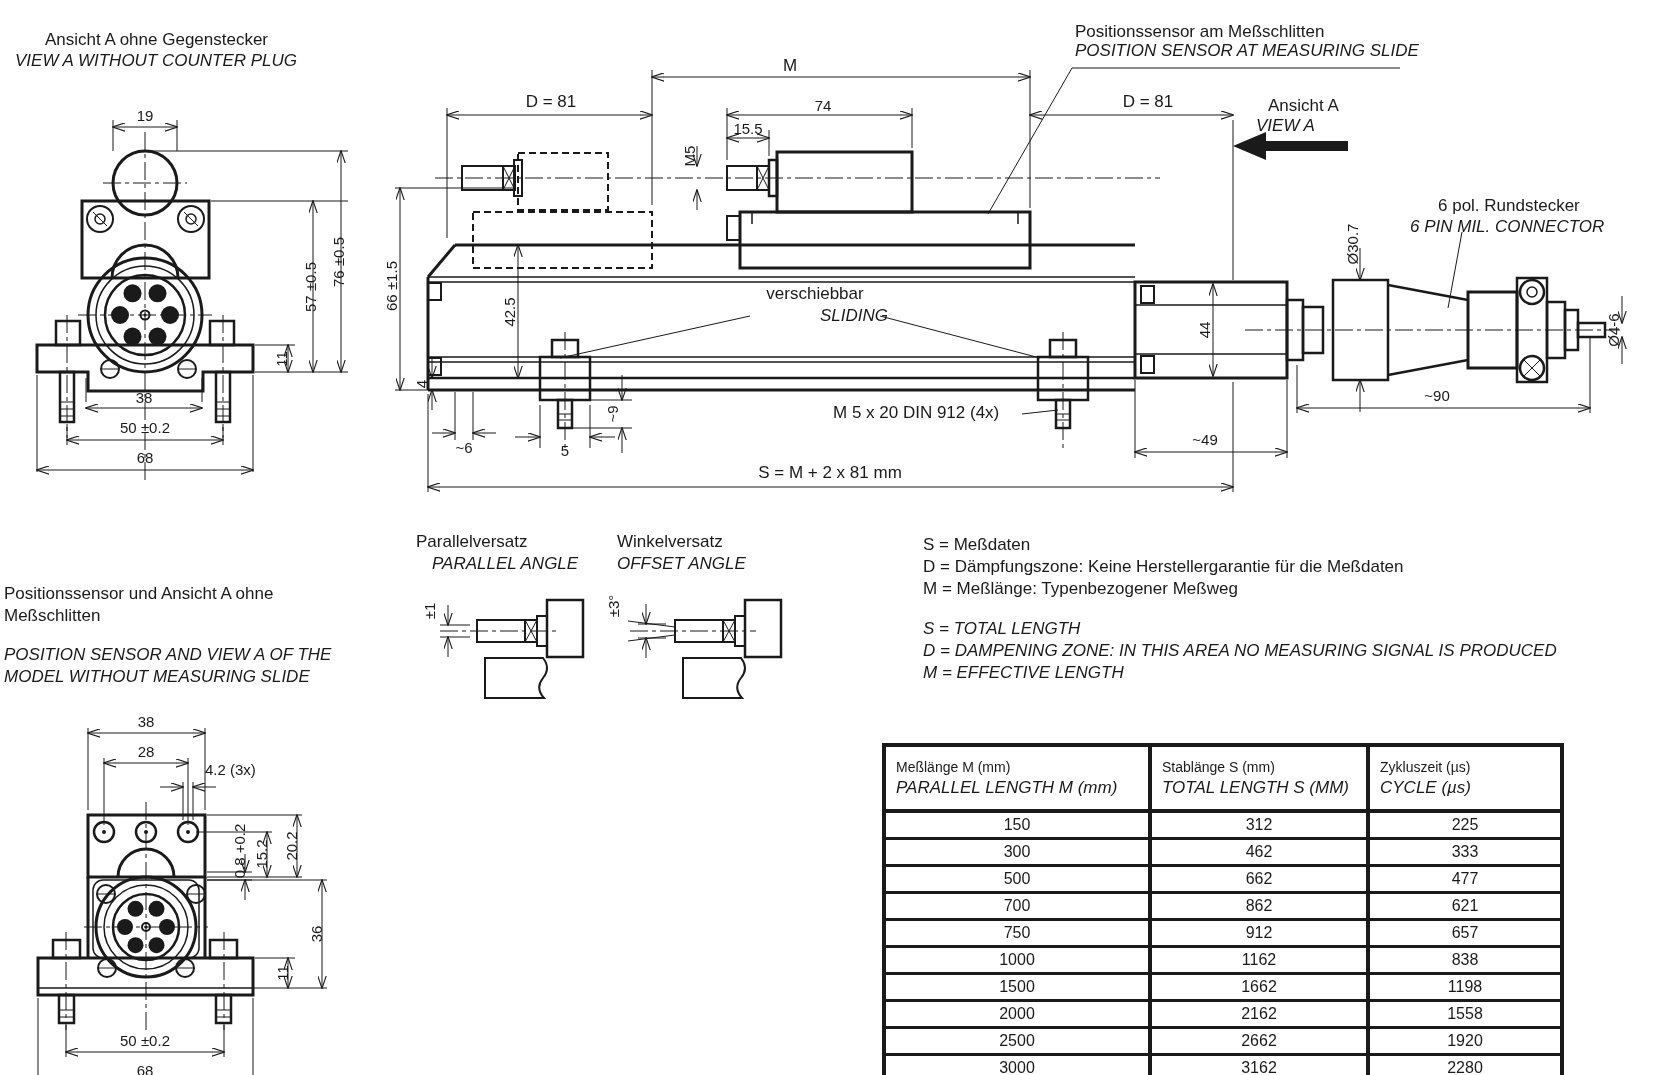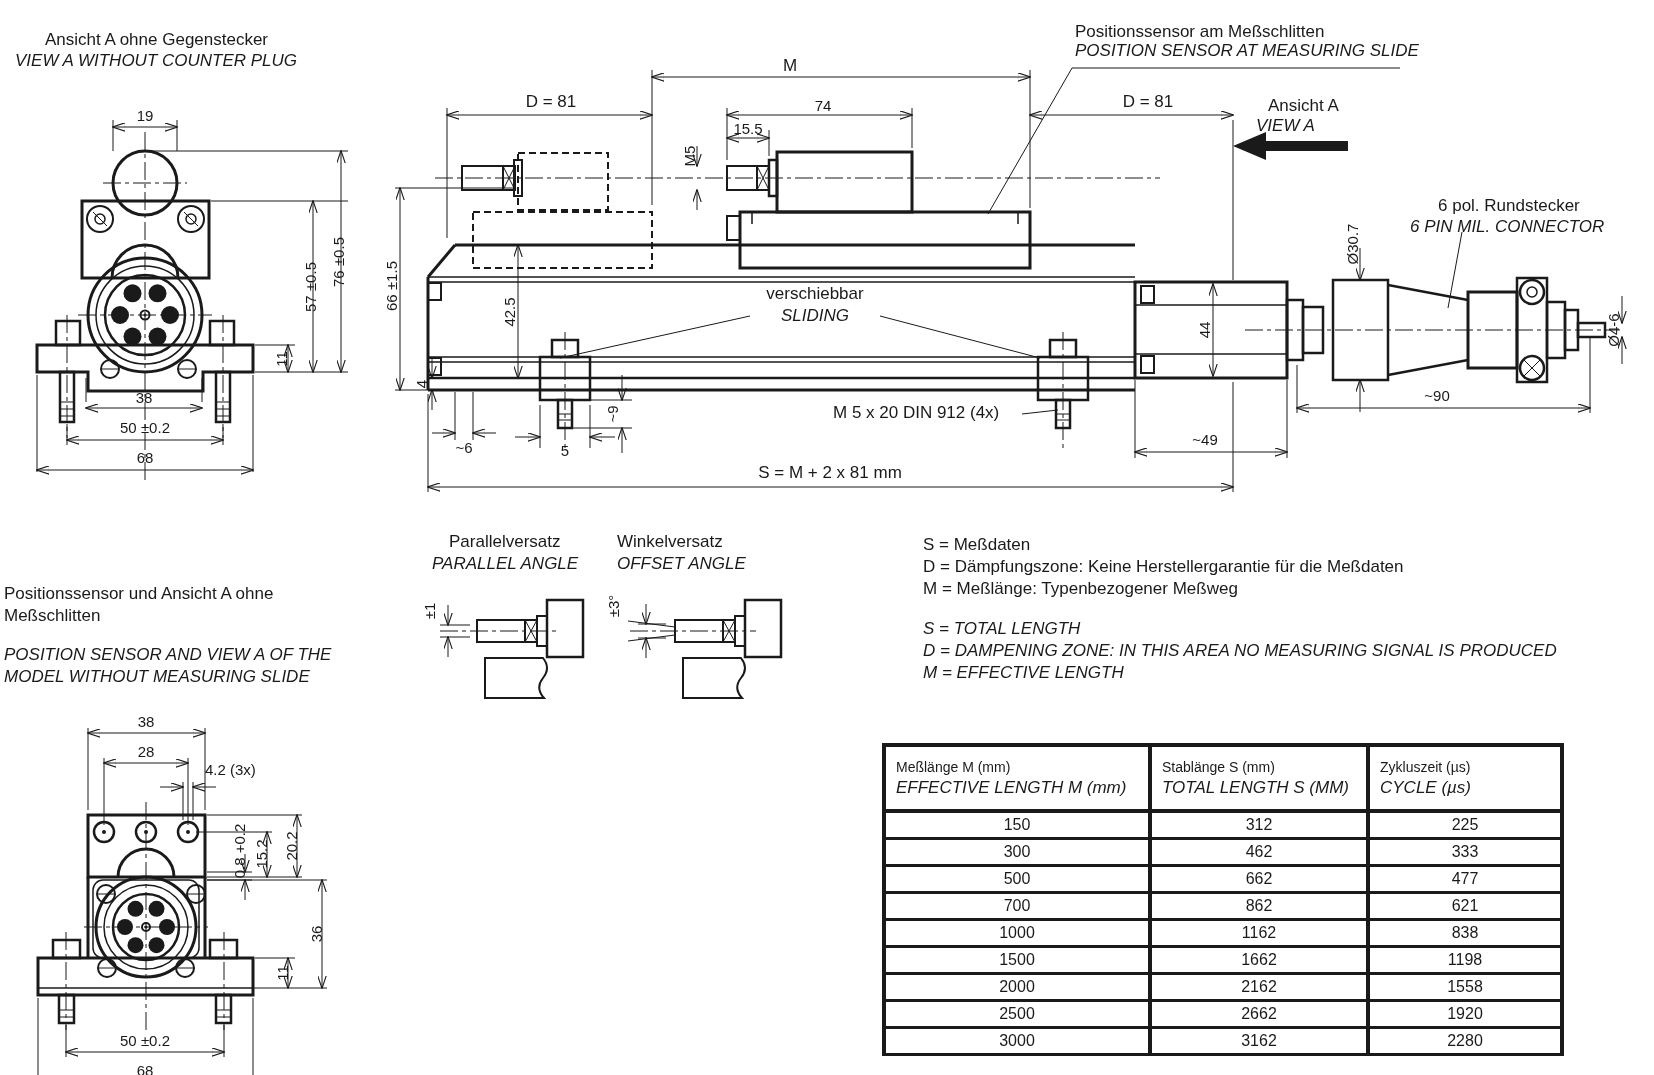--- a/index.html
+++ b/index.html
@@ -312,21 +312,21 @@
 <div class="dimt ctr" style="left:145px;top:400px">50 ±0.2</div>
 <div class="dimt ctr" style="left:145px;top:430px">68</div>
 
 <div class="lbl" style="left:1075px;top:2px">Positionssensor am Meßschlitten</div>
 <div class="lbl it" style="left:1075px;top:21px">POSITION SENSOR AT MEASURING SLIDE</div>
 <div class="lbl" style="left:1268px;top:76px">Ansicht A</div>
 <div class="lbl it" style="left:1256px;top:96px">VIEW A</div>
 <div class="lbl" style="left:1438px;top:176px">6 pol. Rundstecker</div>
 <div class="lbl it" style="left:1410px;top:197px">6 PIN MIL. CONNECTOR</div>
 <div class="lbl ctr" style="left:815px;top:264px">verschiebbar</div>
-<div class="lbl it ctr" style="left:815px;top:286px">SLIDING</div>
+<div class="lbl it ctr" style="left:854px;top:286px">SLIDING</div>
 <div class="lbl" style="left:833px;top:383px">M 5 x 20 DIN 912 (4x)</div>
 <div class="lbl ctr" style="left:830px;top:443px">S = M + 2 x 81 mm</div>
 
 <div class="lbl ctr" style="left:790px;top:36px">M</div>
 <div class="lbl ctr" style="left:551px;top:72px">D = 81</div>
 <div class="dimt ctr" style="left:823px;top:78px">74</div>
 <div class="lbl ctr" style="left:1148px;top:72px">D = 81</div>
 <div class="dimt ctr" style="left:748px;top:101px">15.5</div>
 <div class="dimt rot" style="left:689px;top:136px">M5</div>
 <div class="dimt rot" style="left:391px;top:266px">66 ±1.5</div>
@@ -334,21 +334,21 @@
 <div class="dimt rot" style="left:421px;top:364px">4</div>
 <div class="dimt ctr" style="left:464px;top:420px">~6</div>
 <div class="dimt ctr" style="left:565px;top:423px">5</div>
 <div class="dimt rot" style="left:612px;top:394px">~9</div>
 <div class="dimt rot" style="left:1204px;top:310px">44</div>
 <div class="dimt ctr" style="left:1205px;top:412px">~49</div>
 <div class="dimt ctr" style="left:1437px;top:368px">~90</div>
 <div class="dimt rot" style="left:1352px;top:224px">Ø30.7</div>
 <div class="dimt rot" style="left:1613px;top:310px">Ø4-6</div>
 
-<div class="lbl" style="left:449px;top:512px">Parallelversatz</div>
+<div class="lbl" style="left:416px;top:512px">Parallelversatz</div>
 <div class="lbl it" style="left:432px;top:534px">PARALLEL ANGLE</div>
 <div class="dimt rot" style="left:429px;top:591px">±1</div>
 <div class="lbl" style="left:617px;top:512px">Winkelversatz</div>
 <div class="lbl it" style="left:617px;top:534px">OFFSET ANGLE</div>
 <div class="dimt rot" style="left:613px;top:586px">±3°</div>
 
 <div class="lbl" style="left:923px;top:515px">S = Meßdaten</div>
 <div class="lbl" style="left:923px;top:537px">D = Dämpfungszone: Keine Herstellergarantie für die Meßdaten</div>
 <div class="lbl" style="left:923px;top:559px">M = Meßlänge: Typenbezogener Meßweg</div>
 <div class="lbl it" style="left:923px;top:599px">S = TOTAL LENGTH</div>
@@ -373,21 +373,21 @@
 <table class="spec">
   <colgroup>
         <col style="width:266px">
         <col style="width:218px">
         <col style="width:194px">
       </colgroup>
   <thead>
     <tr>
       <th>
         <div class="hde">Meßlänge M (mm)</div>
-        <div class="hen">EFFECTIVE LENGTH M (mm)</div>
+        <div class="hen">PARALLEL LENGTH M (mm)</div>
       </th>
       <th>
         <div class="hde">Stablänge S (mm)</div>
         <div class="hen">TOTAL LENGTH S (MM)</div>
       </th>
       <th>
         <div class="hde">Zykluszeit (µs)</div>
         <div class="hen">CYCLE (µs)</div>
       </th>
     </tr>
@@ -407,20 +407,25 @@
           <td>500</td>
           <td>662</td>
           <td>477</td>
         </tr>
         <tr>
           <td>700</td>
           <td>862</td>
           <td>621</td>
         </tr>
         <tr>
+          <td>750</td>
+          <td>912</td>
+          <td>657</td>
+        </tr>
+        <tr>
           <td>1000</td>
           <td>1162</td>
           <td>838</td>
         </tr>
         <tr>
           <td>1500</td>
           <td>1662</td>
           <td>1198</td>
         </tr>
         <tr>

